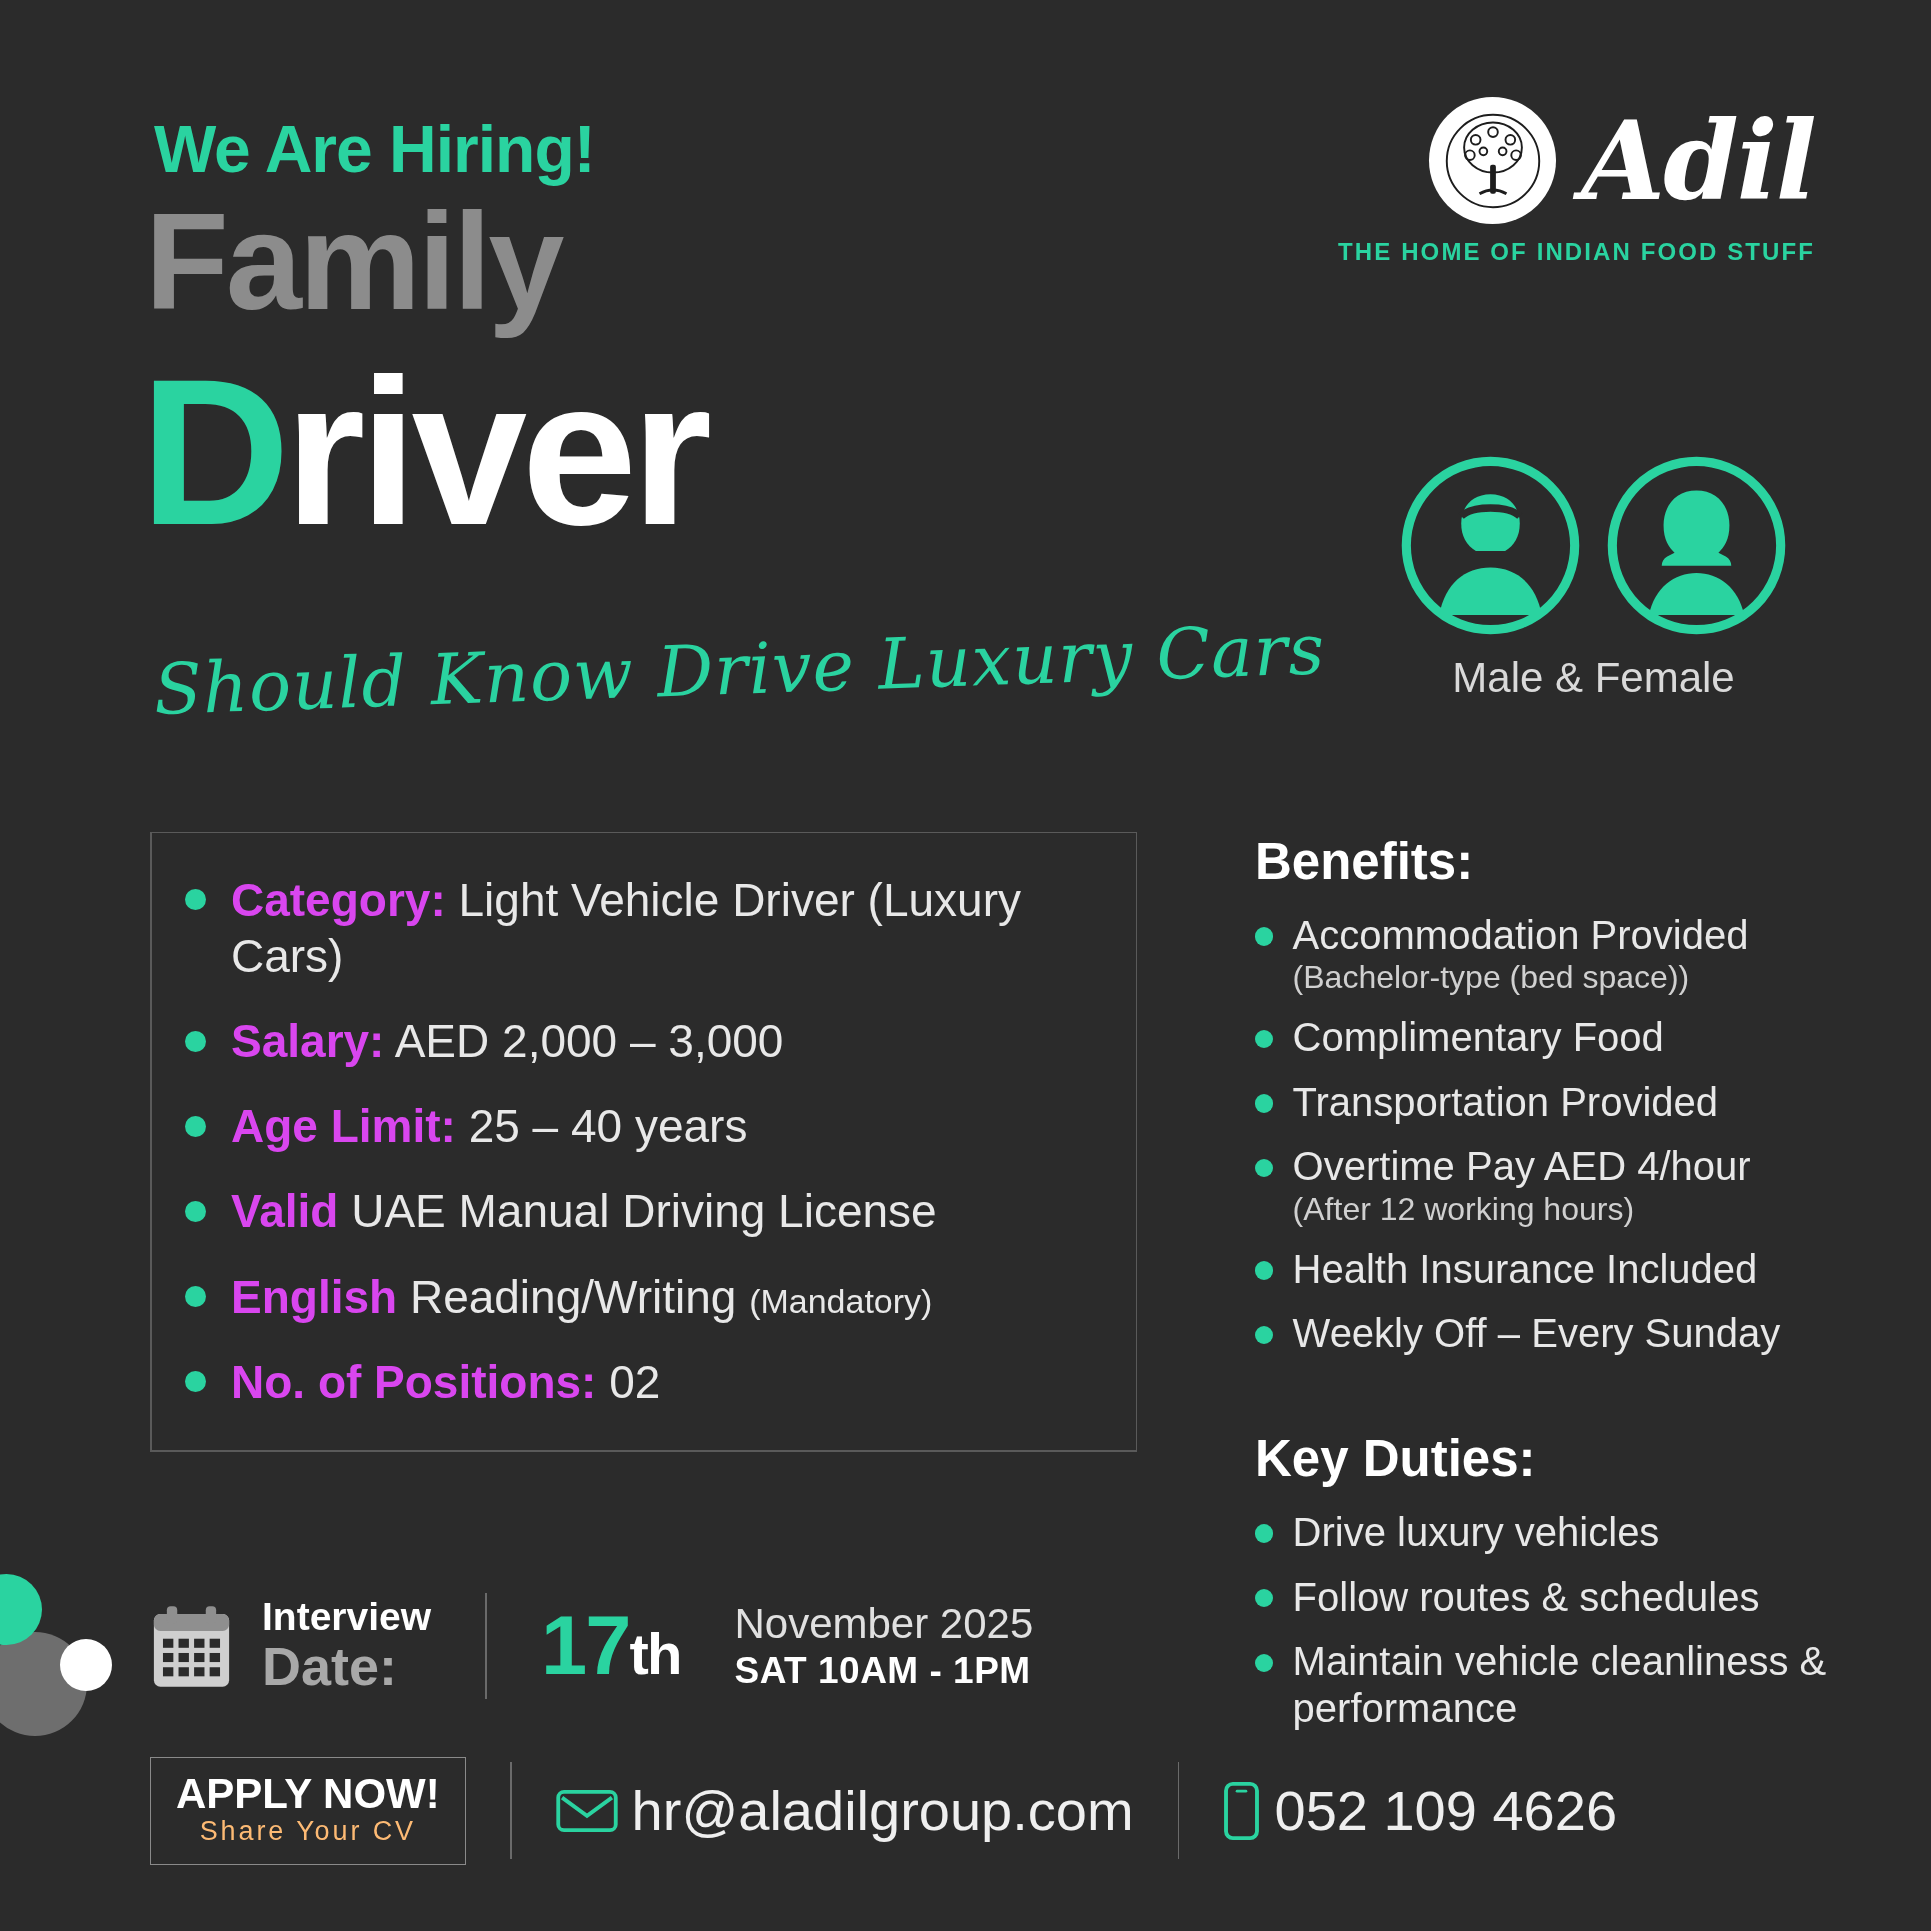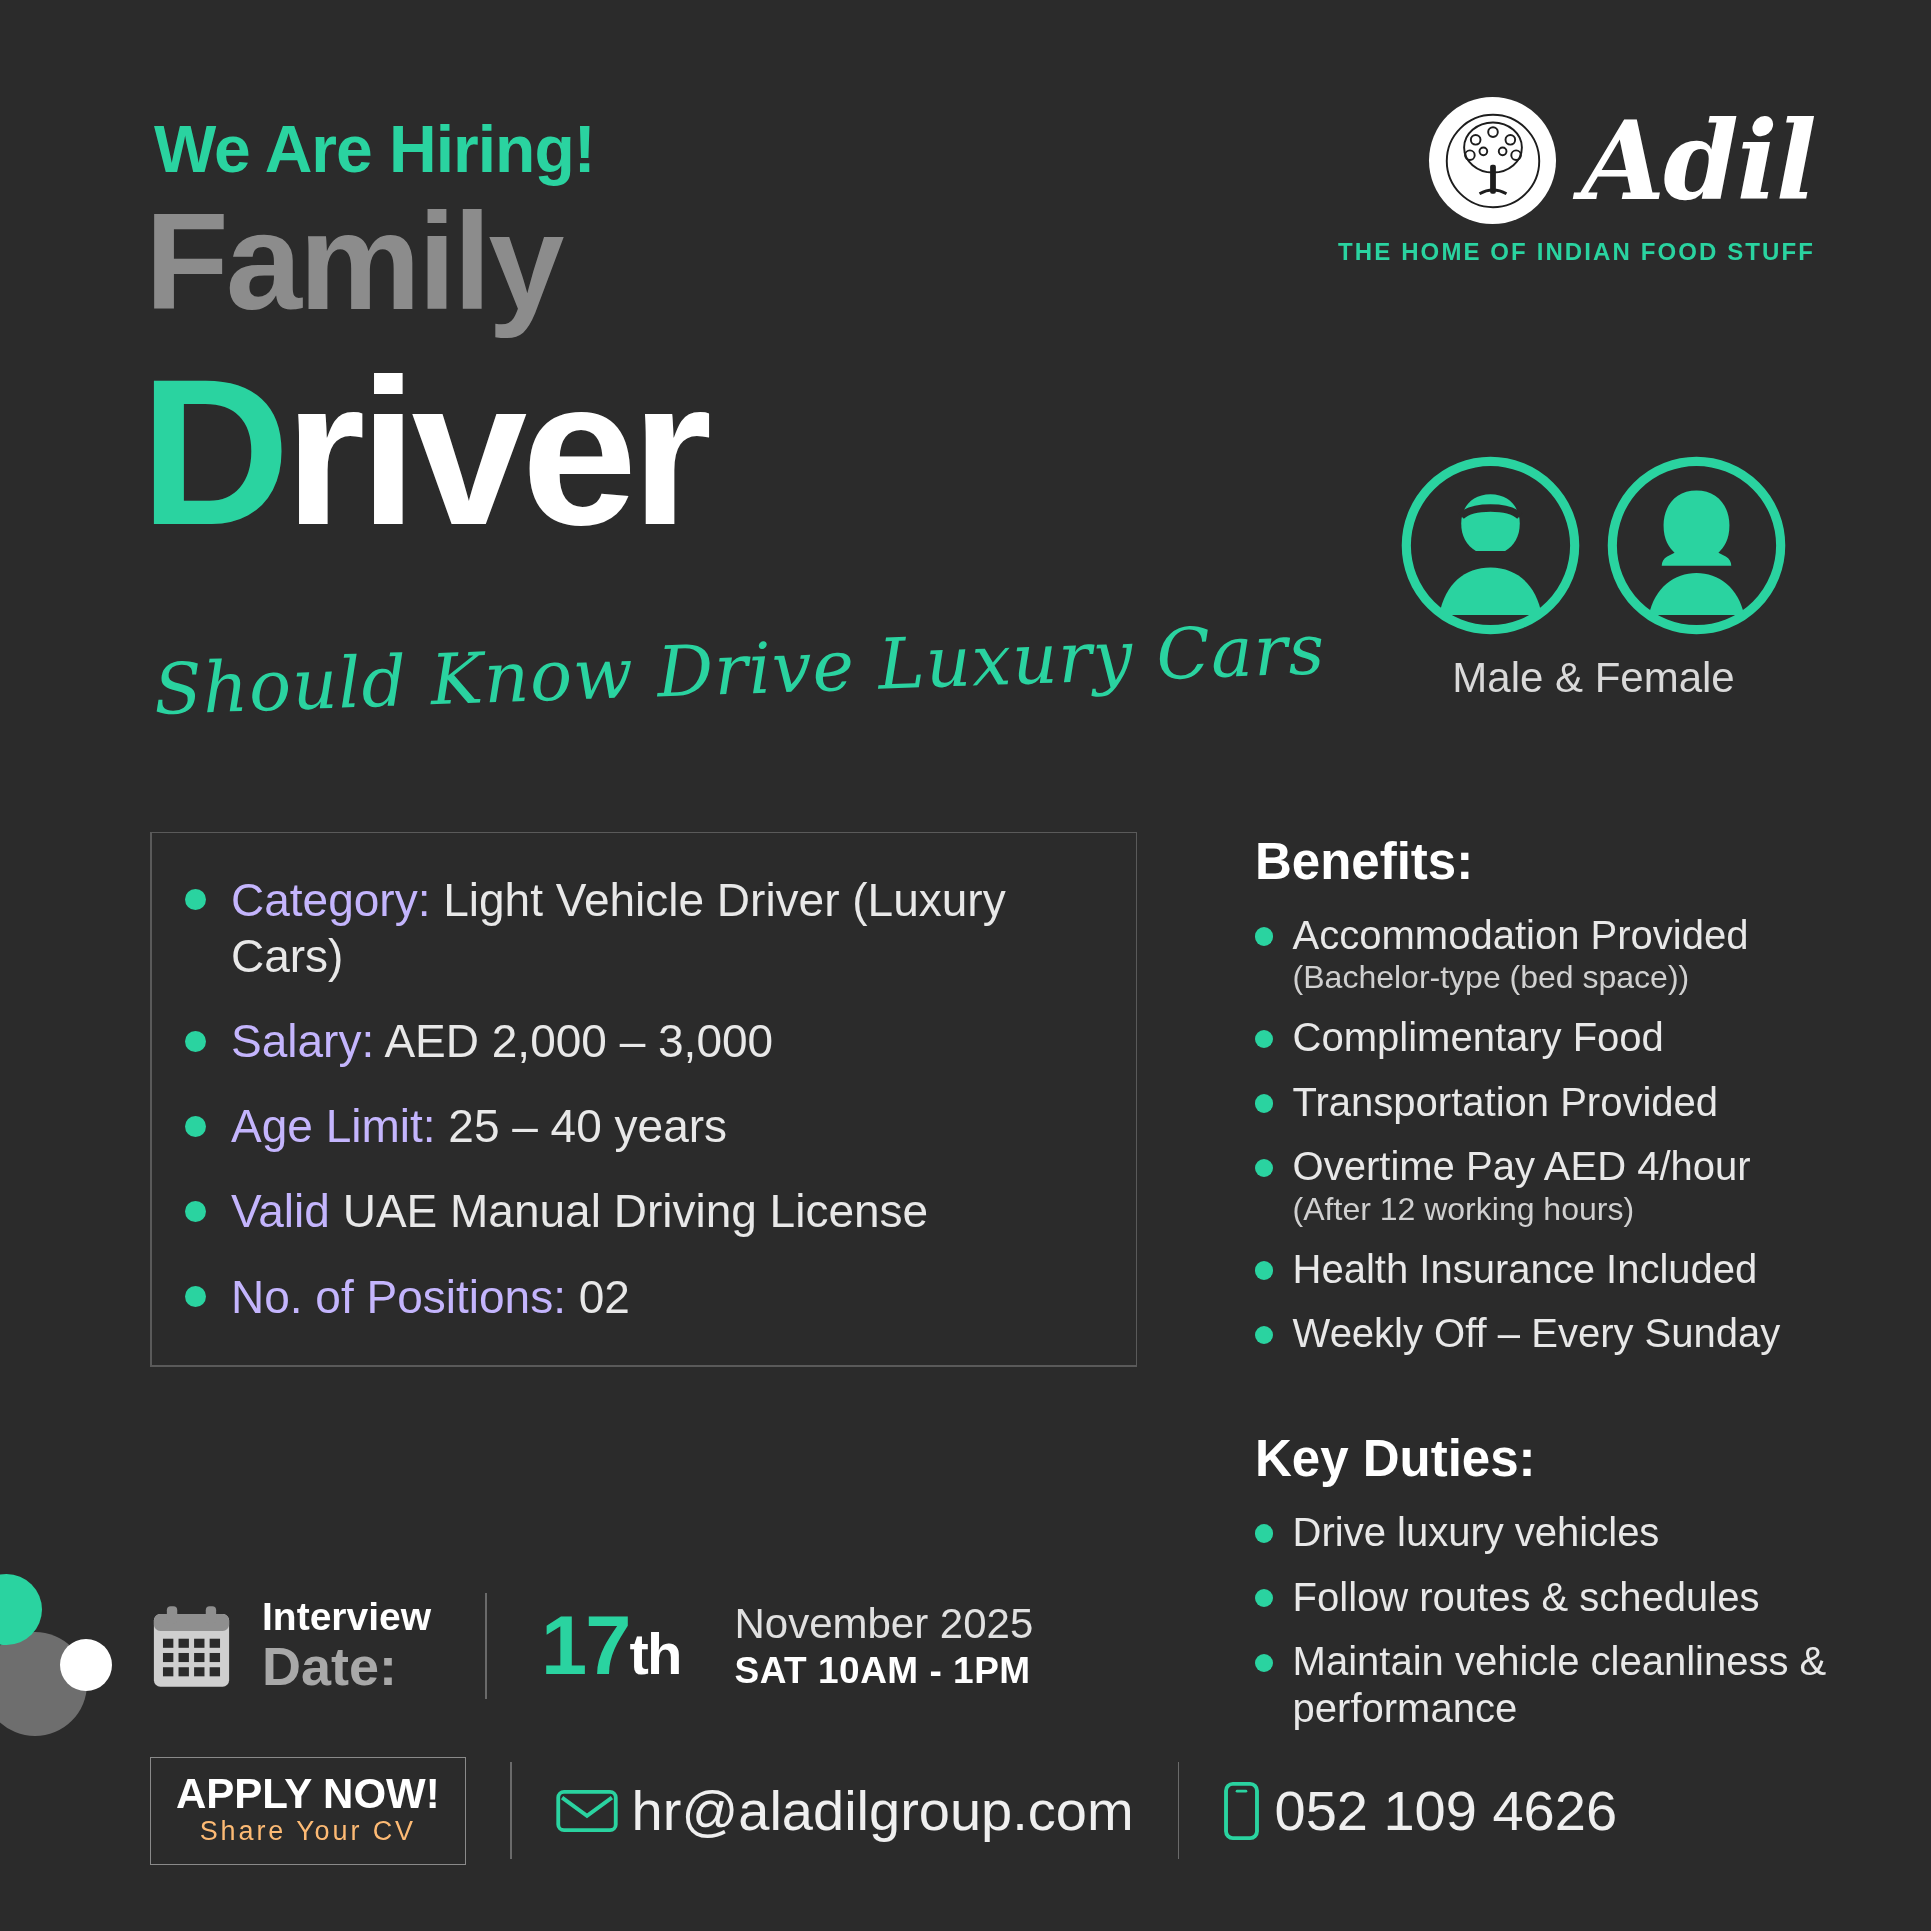--- a/index.html
+++ b/index.html
@@ -142,21 +142,21 @@
     border-radius: 50%;
     background: #2ad3a0;
     flex: none;
     margin-top: 17.4px;
   }
   .d-text {
     font-size: 46px;
     line-height: 1.22;
     color: #e8e8e8;
   }
-  .d-text b { color: #c4b5fd; font-weight: normal; }
+  .d-text b { color: #d946ef; font-weight: bold; }
   .d-text .small { font-size: 34px; }
 
   
   .right-col {
     position: absolute;
     left: 1255px; top: 832px;
     width: 599px;
   }
   .sec-title {
     font-size: 51px;
@@ -348,20 +348,24 @@
       <span class="bullet"></span>
       <div class="d-text"><b>Salary:</b><span> AED 2,000 – 3,000</span></div>
     </div>
     <div class="d-item">
       <span class="bullet"></span>
       <div class="d-text"><b>Age Limit:</b><span> 25 – 40 years</span></div>
     </div>
     <div class="d-item">
       <span class="bullet"></span>
       <div class="d-text"><b>Valid</b><span> UAE Manual Driving License</span></div>
+    </div>
+    <div class="d-item">
+      <span class="bullet"></span>
+      <div class="d-text"><b>English</b><span> Reading/Writing </span><span class="small">(Mandatory)</span></div>
     </div>
     <div class="d-item">
       <span class="bullet"></span>
       <div class="d-text"><b>No. of Positions:</b><span> 02</span></div>
     </div>
   </div>
 
   <div class="right-col">
     <div class="sec-title">Benefits:</div>
 

